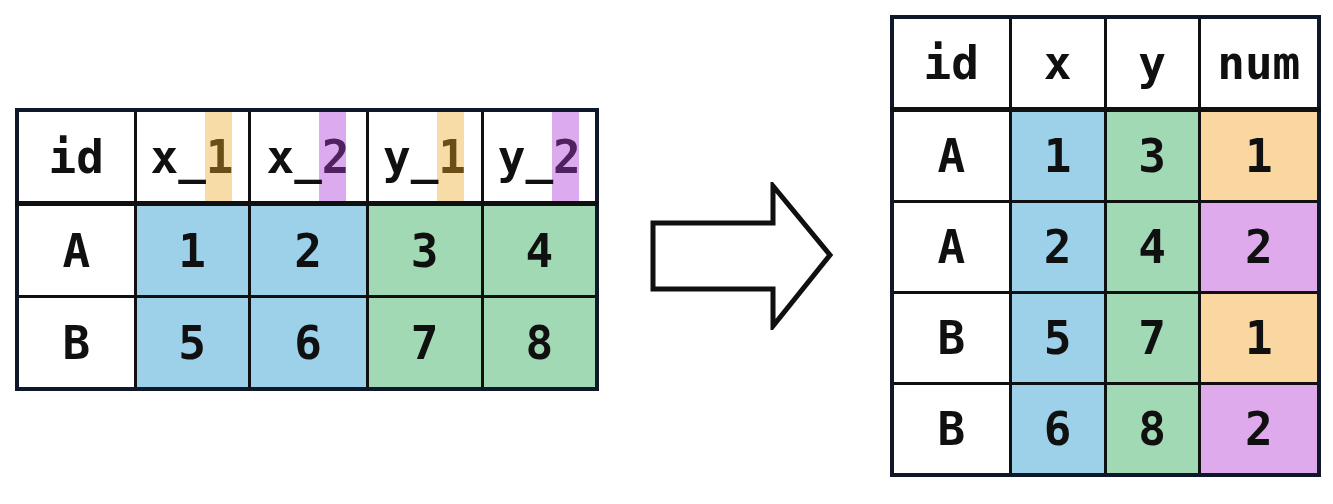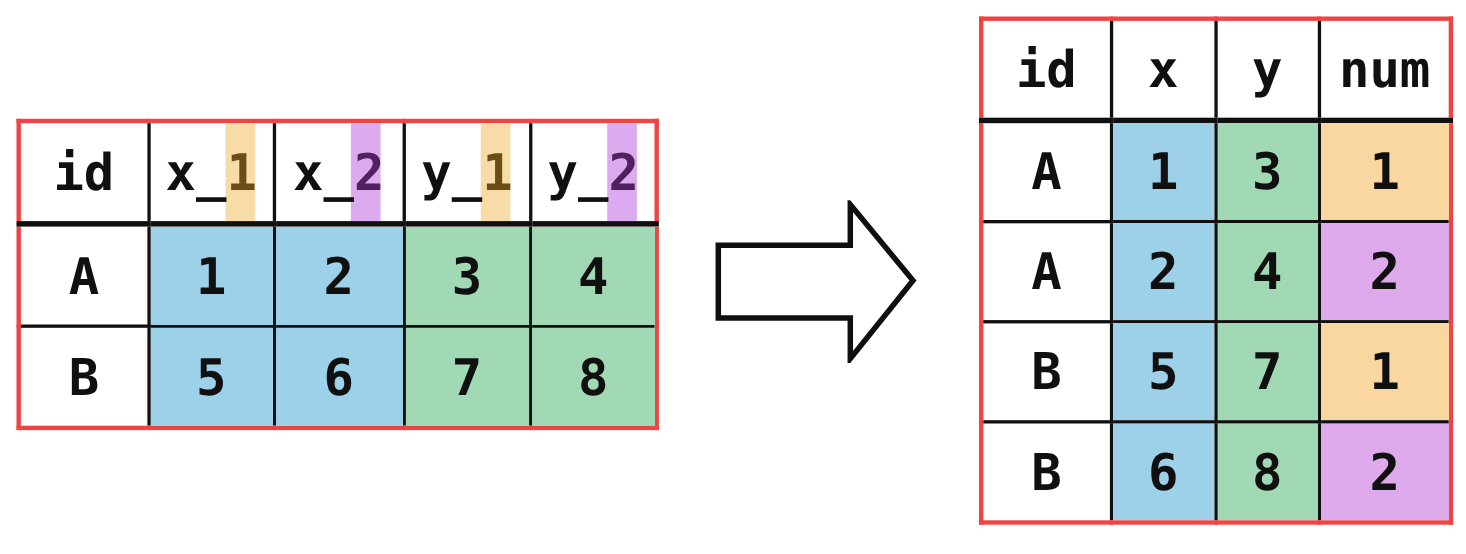--- a/index.html
+++ b/index.html
@@ -2,21 +2,21 @@
 <html><head>
 <meta charset="utf-8">
 <style>
   html,body{margin:0;padding:0;background:#ffffff;}
   .stage{
     position:relative;width:1333px;height:504px;background:#ffffff;
     font-family:"DejaVu Sans Mono","Liberation Mono",monospace;
     overflow:hidden;
   }
   table{border-collapse:collapse;position:absolute;table-layout:fixed;}
-  table{border:4px solid #ef4444;}
+  table{border:4px solid #0f172a;}
   td{
     border:3px solid #101010;text-align:center;vertical-align:middle;
     padding:0;position:relative;font-weight:bold;font-size:46px;color:#101010;
     overflow:hidden;
   }
   .hdr-row td{border-bottom:5px solid #101010;}
   .src-table{left:15px;top:108px;}
   .res-table{left:890px;top:15px;}
   .src-table td{height:89px;}
   .res-table td{height:88px;}

